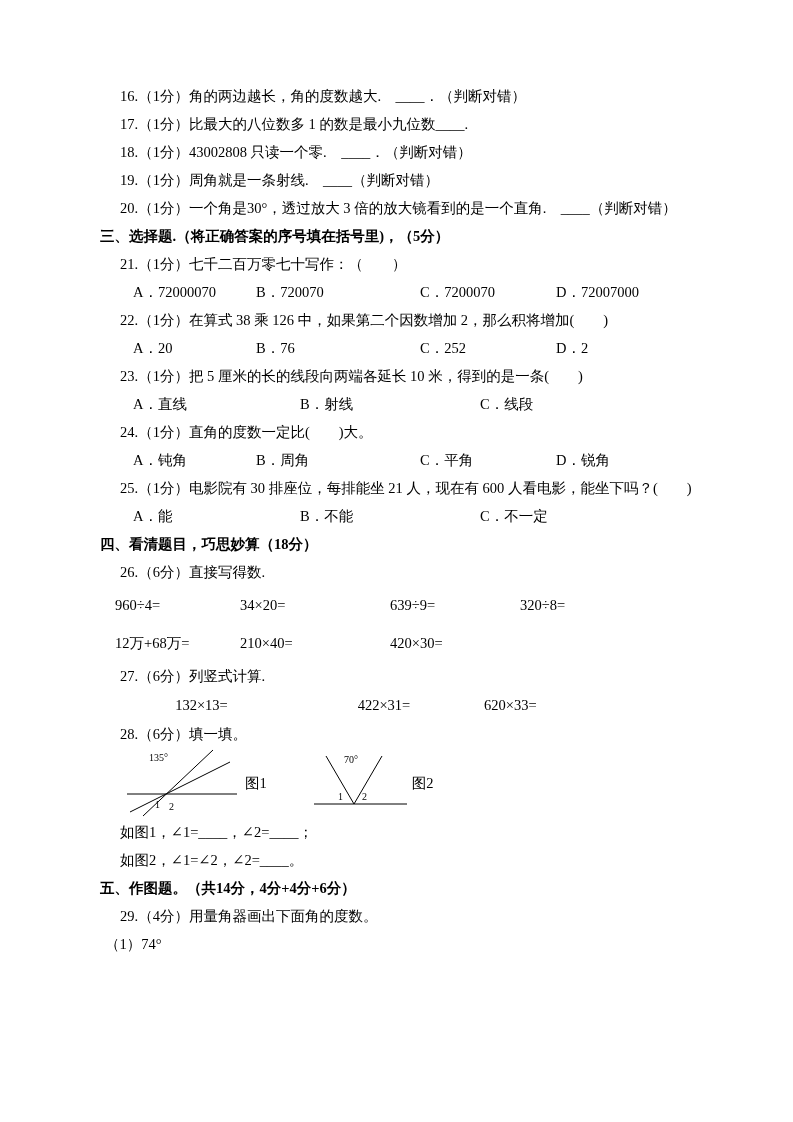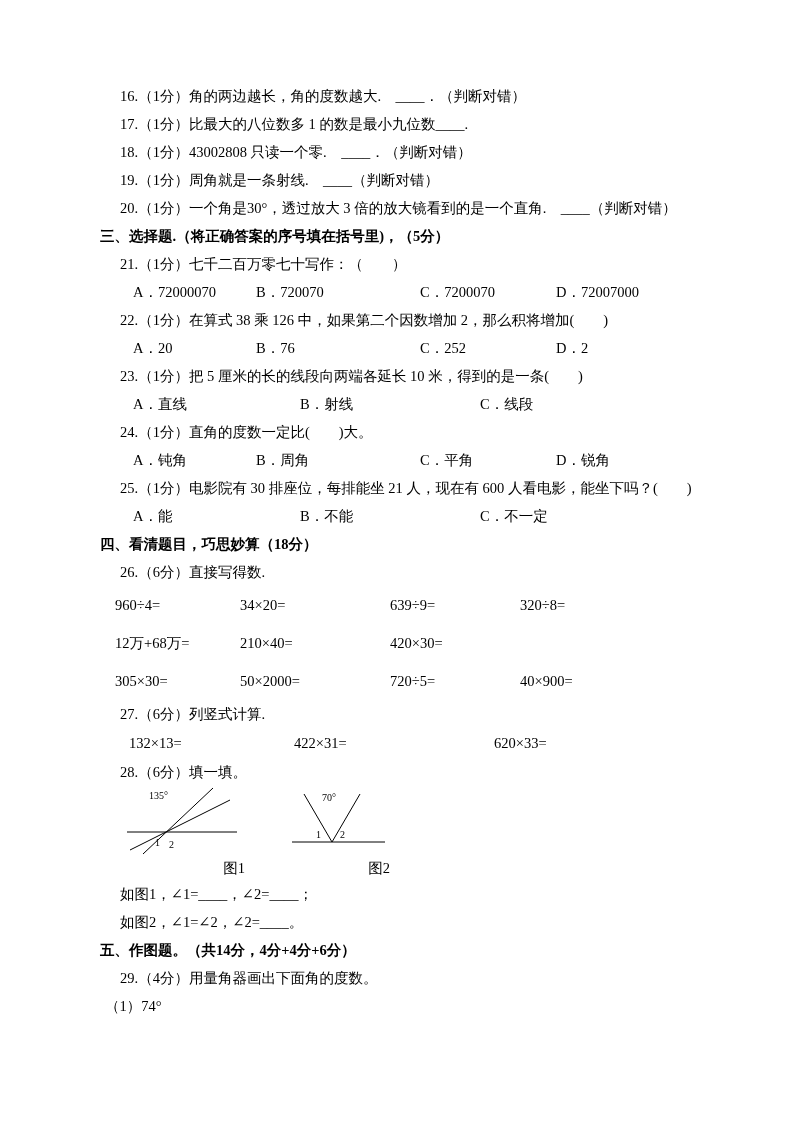--- a/index.html
+++ b/index.html
@@ -18,26 +18,26 @@
   .opts4 span:nth-child(2){width:164px;}
   .opts4 span:nth-child(3){width:136px;}
   .opts3 span:nth-child(1){width:167px;}
   .opts3 span:nth-child(2){width:180px;}
   .grid26{margin-left:15px;}
   .row26{display:flex;height:38px;line-height:38px;}
   .row26 span{display:inline-block;}
   .row26 span:nth-child(1){width:125px;}
   .row26 span:nth-child(2){width:150px;}
   .row26 span:nth-child(3){width:130px;}
-  .row27{margin-left:29px;display:flex;height:30px;line-height:30px;}
+  .row27{margin-left:19px;display:flex;height:30px;line-height:30px;text-align:center;}
   .row27 span{display:inline-block;}
   .row27 span:nth-child(1){width:165px;}
   .row27 span:nth-child(2){width:200px;}
   .figure-row{margin-left:25px;display:flex;gap:45px;}
-  .fig{display:flex;flex-direction:column;align-items:flex-end;}
+  .fig{display:flex;flex-direction:row;align-items:center;}
   .fig svg{display:block;}
   .fig-caption{height:24px;line-height:24px;text-align:center;}
   svg line{stroke:#000;stroke-width:1;}
   svg text{font-size:10px;fill:#000;font-family:"Liberation Serif","DejaVu Serif",serif;}
   .sub{margin-left:5px;}
 </style>
 </head>
 <body>
 
 <div class="content">
@@ -96,26 +96,20 @@
       <span>960÷4=</span>
       <span>34×20=</span>
       <span>639÷9=</span>
       <span>320÷8=</span>
     </div>
     <div class="row26">
       <span>12万+68万=</span>
       <span>210×40=</span>
       <span>420×30=</span>
     </div>
-    <div class="row26">
-      <span>305×30=</span>
-      <span>50×2000=</span>
-      <span>720÷5=</span>
-      <span>40×900=</span>
-    </div>
   </div>
 
   <div class="line q">27.（6分）列竖式计算.</div>
   <div class="row27">
     <span>132×13=</span>
     <span>422×31=</span>
     <span>620×33=</span>
   </div>
 
   <div class="line q">28.（6分）填一填。</div>

